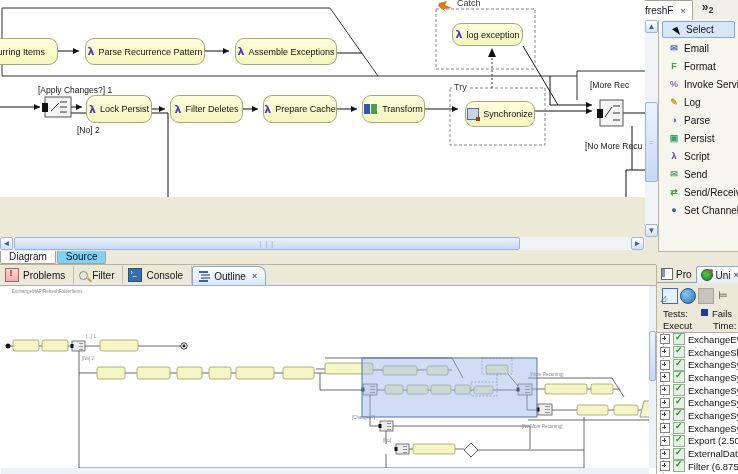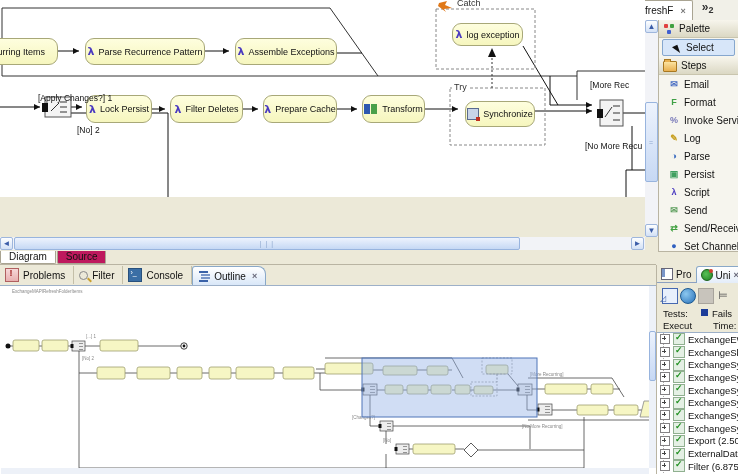--- a/index.html
+++ b/index.html
@@ -58,21 +58,21 @@
   .pico-cursor{width:0;height:0;border-left:5px solid #111;border-top:3px solid transparent;
     border-bottom:7px solid transparent;transform:rotate(-55deg);margin-left:2px;}
   .pico-folder{width:12px;height:9px;background:linear-gradient(#FBE3A0,#E8B050);border:1px solid #A87820;
     border-radius:1px;position:relative;margin-top:2px;}
   .pico-folder:before{content:"";position:absolute;top:-3px;left:0;width:5px;height:2px;
     background:#E8B050;border:1px solid #A87820;border-bottom:none;}
 
   
   #ds-tabs{left:0;top:250px;width:656px;height:14px;background:#ECE9D8;border-bottom:1px solid #B9B4A2;}
   .dstab{display:inline-block;height:12px;line-height:12px;padding:0 8px;font-size:10px;
-    border:1px solid #A9A492;border-top:none;background:#be185d;margin-right:1px;border-radius:0 0 2px 2px;}
+    border:1px solid #A9A492;border-top:none;background:#7dd3fc;margin-right:1px;border-radius:0 0 2px 2px;}
   .dstab.active{background:#fff;}
 
   
   #view-bar{left:0;top:265px;width:656px;height:20px;background:#ECE9D8;border-bottom:1px solid #8CA0C0;}
   .vtab{display:inline-flex;align-items:center;gap:4px;height:18px;padding:0 8px 0 5px;margin-top:1px;
     font-size:10px;border-right:1px solid #C4BFA8;vertical-align:top;}
   .vtab.active{background:linear-gradient(#FFFFFF,#D9E7F8);border:1px solid #89A8C8;border-bottom:none;
     border-radius:3px 8px 0 0;}
   .vtab .close{color:#667;font-size:9px;font-weight:bold;margin-left:2px;}
   .vico{width:12px;height:12px;flex:0 0 auto;position:relative;display:inline-block;}
@@ -242,52 +242,44 @@
         <span>Synchronize</span>
       </div>
       <div class="dbox" style="left: 362px; top: 95px; width: 63px; height: 28px;">
         <span class="bi bi-transform"></span>
         <span>Transform</span>
       </div>
       <div class="dbox" style="left: 452px; top: 23px; width: 71px; height: 23px;">
         <span class="bi bi-lambda">λ</span>
         <span>log exception</span>
       </div>
-      <div class="dlabel" style="left: 38px; top: 85px; margin-top: 8px;">[Apply Changes?] 1</div>
+      <div class="dlabel" style="left: 38px; top: 85px;">[Apply Changes?] 1</div>
       <div class="dlabel" style="left: 77px; top: 125px;">[No] 2</div>
       <div class="dlabel" style="left: 590px; top: 80px;">[More Rec</div>
       <div class="dlabel" style="left: 585px; top: 141px;">[No More Recu</div>
     </div>
 
   <div class="abs sb-track" style="left:645px;top:20px;width:13px;height:217px;">
     <div class="sb-btn" style="left:0;top:0;width:13px;height:13px;">▲</div>
     <div class="sb-thumb" style="left:0;top:82px;width:13px;height:80px;">=</div>
     <div class="sb-btn" style="left:0;top:204px;width:13px;height:13px;">▼</div>
   </div>
 
   <div class="abs sb-track" style="left:0;top:237px;width:645px;height:13px;">
     <div class="sb-btn" style="left:0;top:0;width:13px;height:13px;">◄</div>
     <div class="sb-thumb" style="left:14px;top:0;width:506px;height:13px;">| | |</div>
     <div class="sb-btn" style="left:631px;top:0;width:13px;height:13px;">►</div>
   </div>
 
   <div class="abs" id="palette">
-    <div class="phead">
-      <span class="pico pico-palette"></span>
-      <span>Palette</span>
-    </div>
     <div class="pitem selected">
       <span class="pico">
           <span class="pico-cursor"></span>
         </span>
       <span>Select</span>
-    </div>
-    <div class="phead">
-      <span class="pico pico-folder"></span>
-      <span>Steps</span>
     </div>
     <div id="palette-steps">
         <div class="pitem">
           <span class="pico" style="color: rgb(74, 111, 196); font-weight: bold;">✉</span>
           <span>Email</span>
         </div>
         <div class="pitem">
           <span class="pico" style="color: rgb(63, 160, 69); font-weight: bold;">F</span>
           <span>Format</span>
         </div>

